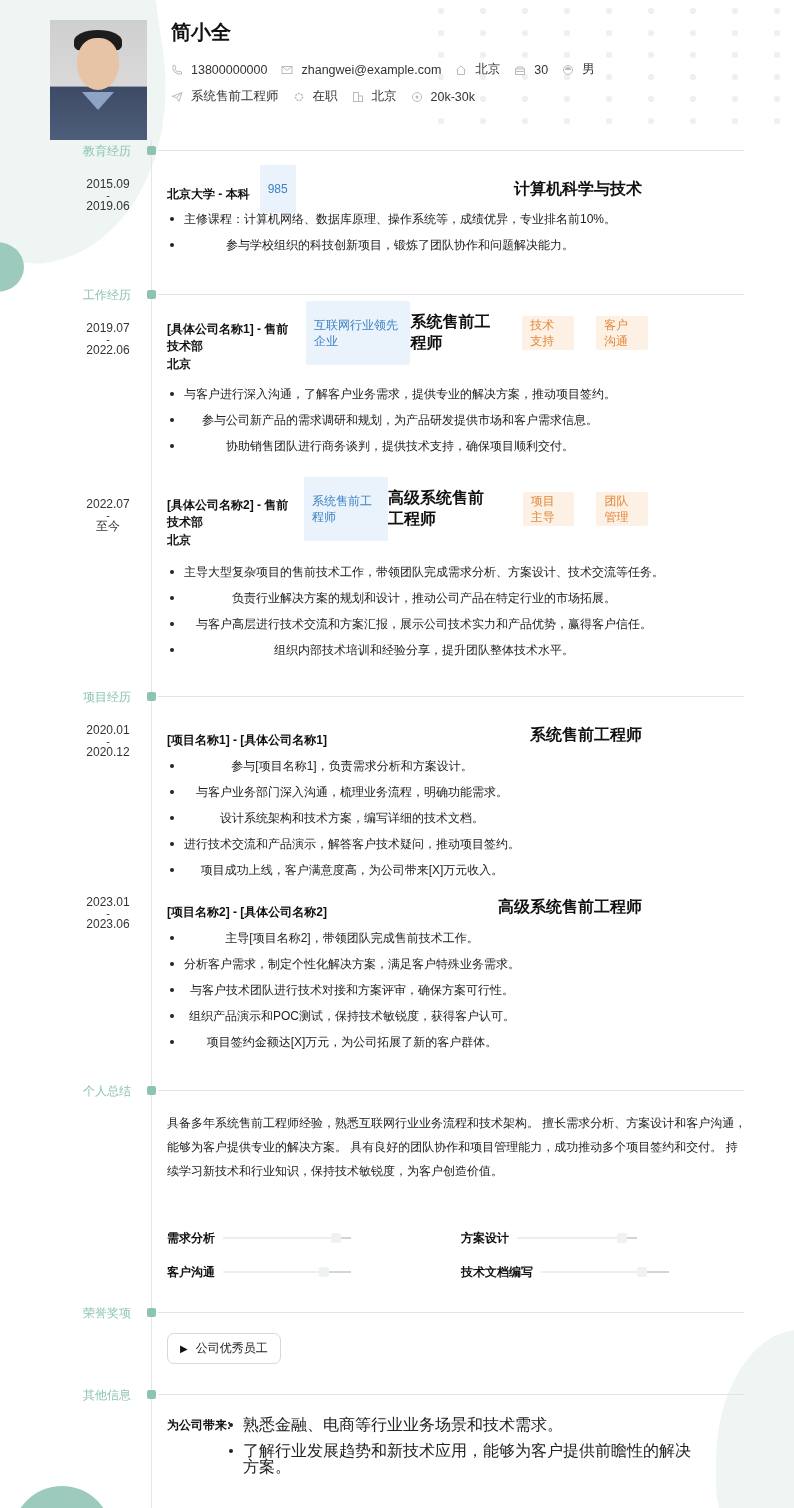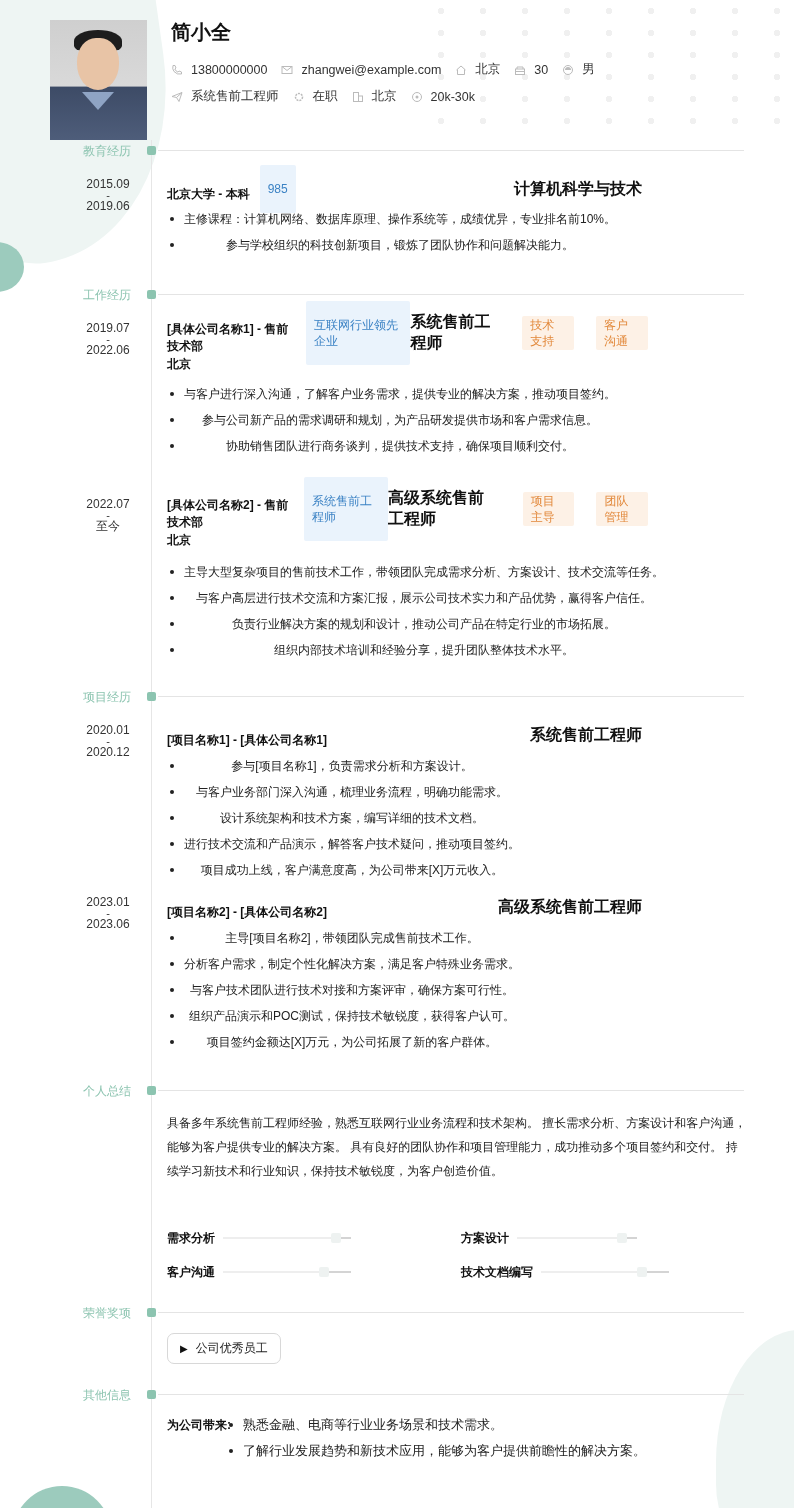--- a/index.html
+++ b/index.html
@@ -58,21 +58,21 @@
   .skill .sname { font-weight: bold; font-size: 12px; color: #111; margin-right: 8px; }
   .skill .track { position: relative; height: 2px; background: #eeeeee; }
   .skill .thumb { position: absolute; top: -4px; width: 10px; height: 10px; background: #eef2f1; border-radius: 2px; }
   .skill .rest { position: absolute; top: 0; height: 2px; background: #d4d4d4; }
 
   .award { position: absolute; left: 167px; top: 1333px; height: 31px; padding: 0 12px; border: 1px solid #d8d8d8; border-radius: 7px; display: flex; align-items: center; font-size: 12px; color: #222; }
   .award .tri { font-size: 10px; margin-right: 8px; color: #111; }
 
   .other-label { position: absolute; left: 167px; top: 1417px; font-weight: bold; font-size: 12px; color: #111; }
   ul.other { position: absolute; left: 228px; top: 1417px; list-style: none; }
-  ul.other li { position: relative; padding-left: 15px; font-size: 13px; color: #222; height: 26px; line-height: 16px; }
+  ul.other li { position: relative; padding-left: 15px; font-size: 16px; color: #222; height: 26px; line-height: 16px; }
   ul.other li::before { content: ""; position: absolute; left: 1px; top: 6px; width: 4px; height: 4px; background: #222; border-radius: 50%; }
 </style>
 </head>
 <body>
 
 <div class="deco blob-tl"></div>
 <div class="deco dots"></div>
 <div class="deco circle-l"></div>
 <div class="deco blob-br"></div>
 <div class="deco circle-bl"></div>
@@ -230,22 +230,22 @@
     <span class="tag-blue">系统售前工程师</span>
     <span class="right">
       <span class="role">高级系统售前工程师</span>
       <span class="tag-orange">项目主导</span>
       <span class="tag-orange">团队管理</span>
     </span>
   </div>
   <div class="loc" style="top:532px">北京</div>
   <ul class="bullets" style="top:564px">
     <li>主导大型复杂项目的售前技术工作，带领团队完成需求分析、方案设计、技术交流等任务。</li>
+    <li>负责行业解决方案的规划和设计，推动公司产品在特定行业的市场拓展。</li>
     <li>与客户高层进行技术交流和方案汇报，展示公司技术实力和产品优势，赢得客户信任。</li>
-    <li>负责行业解决方案的规划和设计，推动公司产品在特定行业的市场拓展。</li>
     <li>组织内部技术培训和经验分享，提升团队整体技术水平。</li>
   </ul>
 
   <div class="section-head" style="top:690px">
     <span class="label">项目经历</span>
     <span class="dot"></span>
     <span class="hr"></span>
   </div>
 
   <div class="date" style="top:724px">

